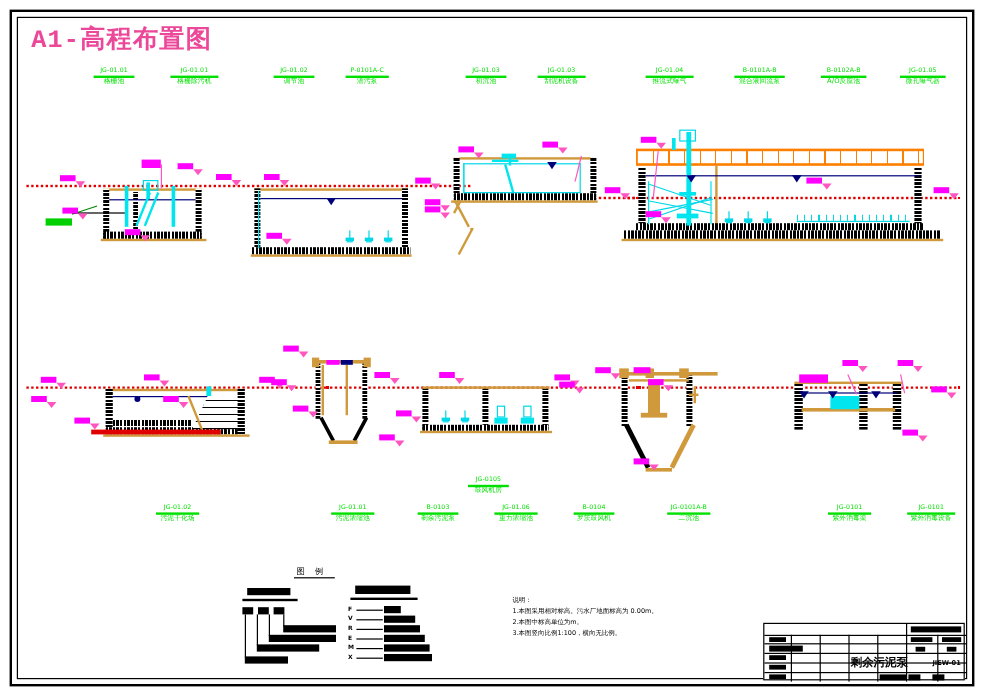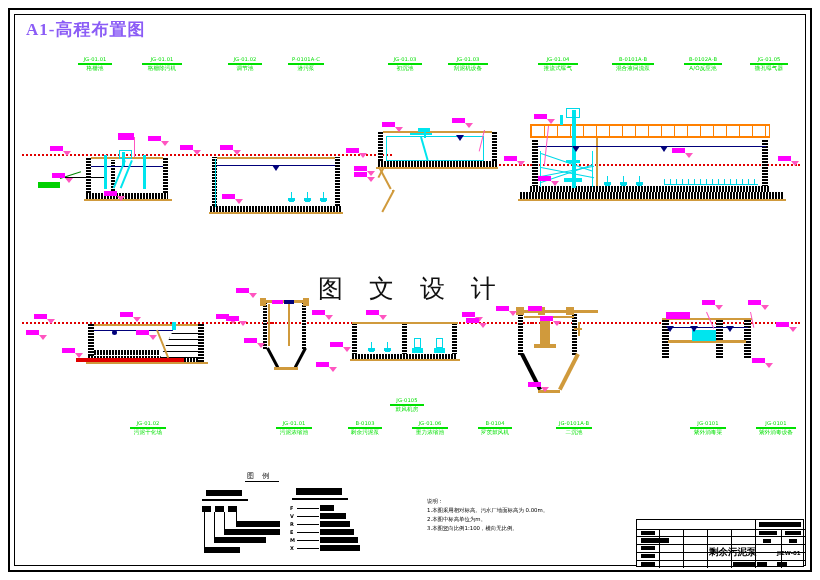--- a/index.html
+++ b/index.html
@@ -2,22 +2,22 @@
 <html><head>
 <meta charset="utf-8">
 <style>
   html,body{margin:0;padding:0;background:#ffffff;}
   body{width:820px;height:580px;overflow:hidden;font-family:"DejaVu Sans","Liberation Sans",sans-serif;}
   #stage{position:relative;width:820px;height:580px;background:#ffffff;}
 
   .frame-outer{position:absolute;left:8px;top:8px;width:804px;height:564px;border:2px solid #000;box-sizing:border-box;}
   .frame-inner{position:absolute;left:14px;top:14px;width:792px;height:552px;border:1px solid #000;box-sizing:border-box;}
 
-  .title-main{position:absolute;left:26px;top:18px;font-family:Liberation Serif, serif;
-    font-size:17px;font-weight:bold;color:#8b5cf6;letter-spacing:1px;white-space:nowrap;}
+  .title-main{position:absolute;left:26px;top:18px;font-family:Liberation Mono, monospace;
+    font-size:21px;font-weight:bold;color:#ec4899;letter-spacing:1px;white-space:nowrap;}
 
   .watermark{position:absolute;left:318px;top:272px;font-family:"DejaVu Serif","Liberation Serif",serif;
     font-size:25px;color:#111;letter-spacing:9px;white-space:nowrap;}
 
   
   .eqlabel{position:absolute;text-align:center;color:#00e000;line-height:1.05;white-space:nowrap;}
   .eqlabel .code{font-size:5.2px;display:block;letter-spacing:.1px;}
   .eqlabel .bar{display:block;height:2px;background:#00e000;margin:1px auto 1px auto;}
   .eqlabel .nm{font-size:5.6px;display:block;letter-spacing:.1px;}
 
@@ -332,21 +332,20 @@
     </div>
   <div class="elev" style="left:538px;top:176px;width:40px;">
       <div class="bx"></div>
       <div class="tri"></div>
     </div>
   <div class="elev" style="left:778px;top:156px;width:40px;">
       <div class="bx"></div>
       <div class="tri"></div>
     </div>
 
-  <div class="watermark">图 文 设 计</div>
 
   <div class="ground" style="left:22px;top:322px;width:250px;"></div>
   <div class="ground" style="left:272px;top:322px;width:260px;"></div>
   <div class="ground" style="left:532px;top:322px;width:268px;"></div>
 
   <div class="struct">
     <div class="tanline" style="left:88px;top:324px;width:116px;height:2px;"></div>
     <div class="wall-v" style="left:88px;top:324px;width:6px;height:38px;"></div>
     <div class="wall-h" style="left:88px;top:356px;width:116px;height:6px;"></div>
     <div class="tanline" style="left:86px;top:362px;width:122px;height:2px;"></div>

